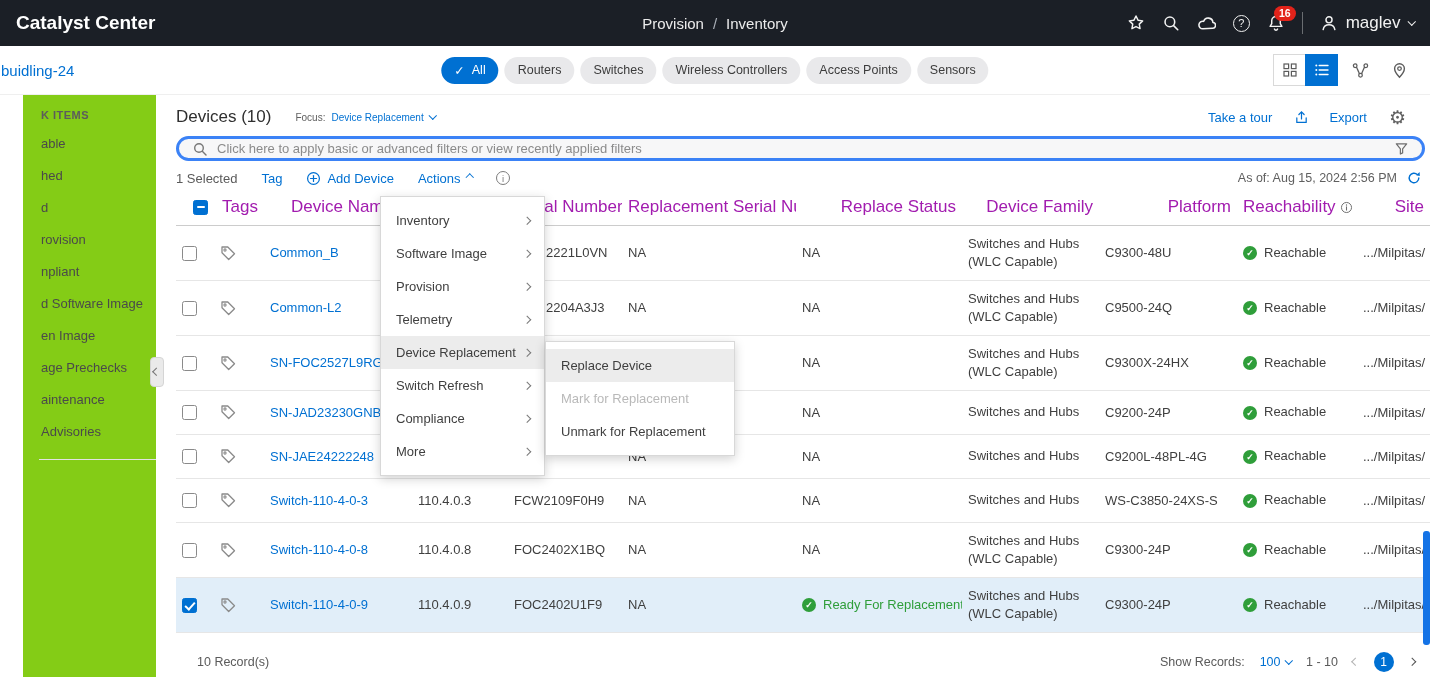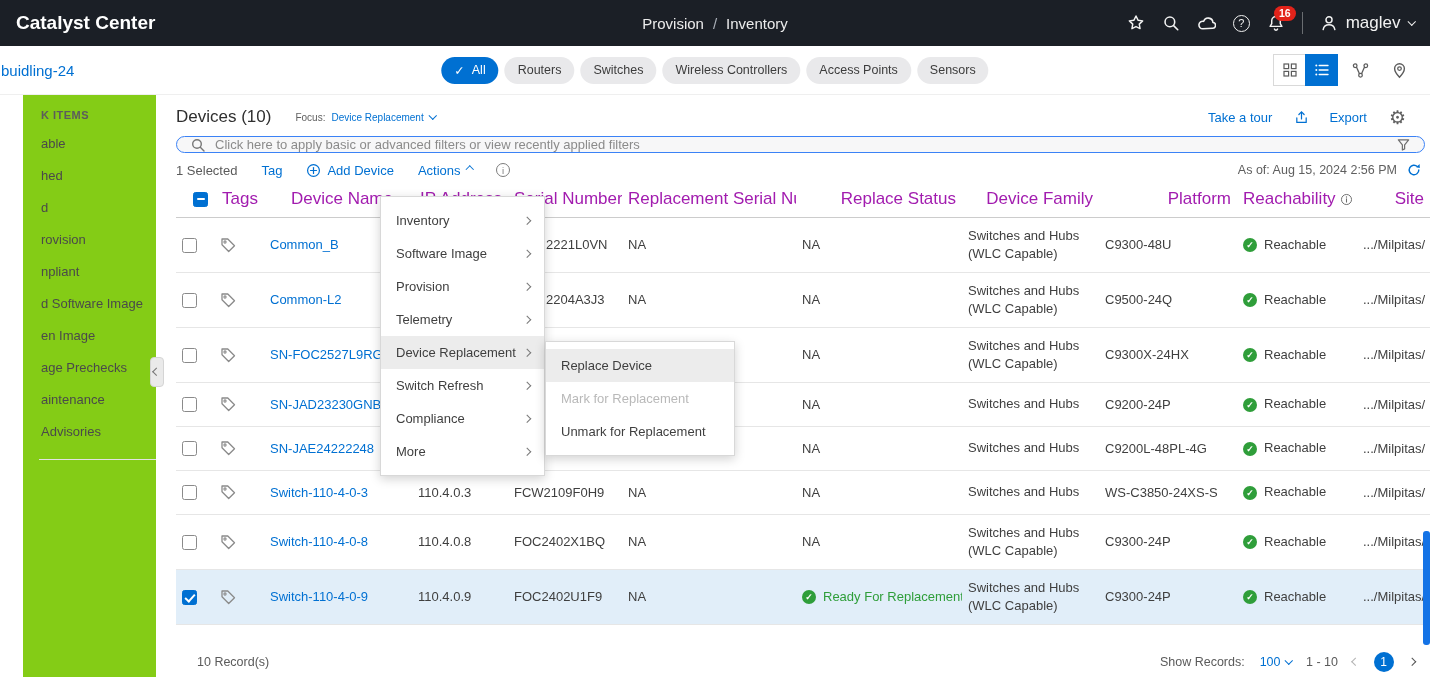--- a/index.html
+++ b/index.html
@@ -61,22 +61,22 @@
   
   .main { position:absolute; left:156px; top:95px; right:0; bottom:0; overflow:hidden; background:#fff; }
   .page-head { display:flex; align-items:center; padding:12px 24px 0 20px; }
   .pg-title { font-size:17px; color:#2f2f2f; }
   .focus { margin-left:24px; display:flex; align-items:center; gap:6px; font-size:10px; }
   .focus .lbl { color:#5f5f5f; }
   .blue { color:#0070d2; }
   .head-right { margin-left:auto; display:flex; align-items:center; gap:22px; font-size:13px; }
   .gear { font-size:19px; color:#5f5f5f; line-height:1; }
 
-  .search { display:flex; align-items:center; height:17px; background:#f7f7f8;
-    border:1px solid #3b82f6; border-radius:17px; margin:9px 5px 0 20px; padding:0 13px; gap:9px; }
+  .search { display:flex; align-items:center; height:25px; background:#f7f7f8;
+    border:3px solid #3b82f6; border-radius:17px; margin:9px 5px 0 20px; padding:0 13px; gap:9px; }
   .search input { flex:1; border:none; background:transparent; outline:none;
     font-size:13px; color:#333; font-family:"Liberation Sans", sans-serif; }
   .search input::placeholder { color:#8b8b8b; }
 
   .toolbar { display:flex; align-items:center; margin:9px 8px 3px 20px; gap:24px; font-size:13px; }
   .muted { color:#5a5a5a; }
   .tb-link { color:#0070d2; display:flex; align-items:center; gap:6px; }
   .info-i { width:14px; height:14px; border:1.2px solid #7c7c7c; color:#7c7c7c; border-radius:50%;
     display:inline-flex; align-items:center; justify-content:center; font-size:9.5px; font-style:normal; }
   .asof { margin-left:auto; display:flex; align-items:center; gap:9px; color:#5f5f5f; font-size:12.5px; }

